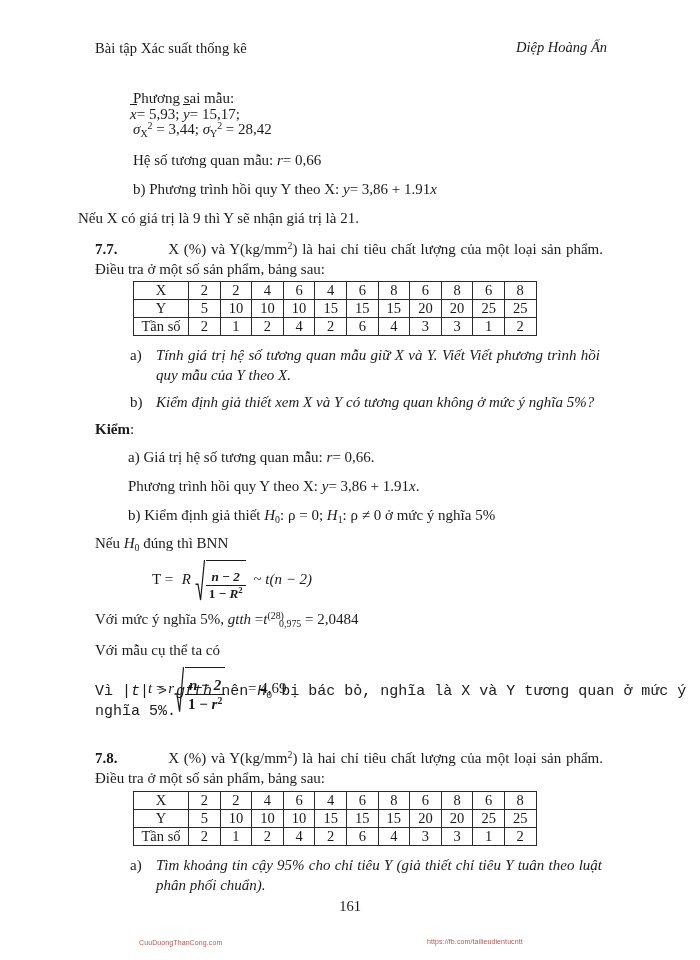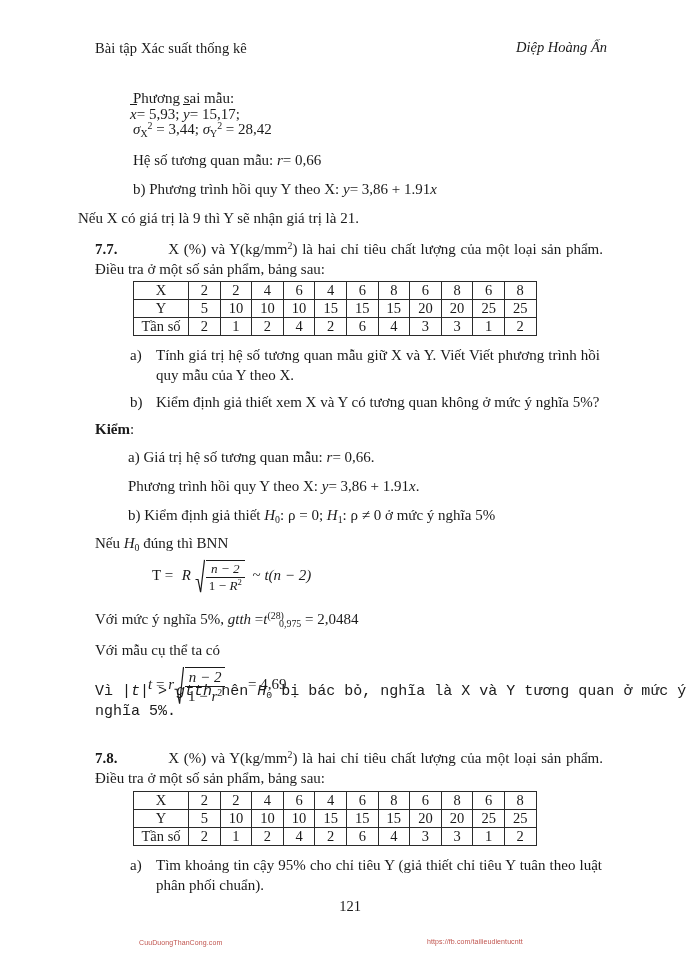--- a/index.html
+++ b/index.html
@@ -64,21 +64,21 @@
     font-size: 15px;
     line-height: 1.34;
   }
 
   
   .li {
     font-size: 15px;
     line-height: 1.36;
   }
   .li .mark { position: absolute; left: 0; }
-  .li .body { display: block; margin-left: 26px; }
+  .li .body { display: block; margin-left: 26px; font-style: italic; }
 
   
   table.data {
     position: absolute;
     border-collapse: collapse;
     font-size: 14.5px;
     table-layout: fixed;
   }
   table.data td {
     border: 1px solid #2b2b2b;
@@ -103,21 +103,22 @@
 
   .radical {
     display: inline-block;
     vertical-align: middle;
     position: relative;
     padding-left: 11px;
   }
   .radical > .bar {
     display: inline-block;
     border-top: 1.1px solid #1a1a1a;
-    padding-top: 1px;
+    padding-top: 9px;
+    font-weight: bold;
   }
   .radical > .sign {
     position: absolute;
     left: 0; top: -1px; bottom: 0;
     width: 10px;
   }
   .radical > .sign svg { display: block; height: 100%; width: 100%; }
 
   .page-num {
     left: 0; right: 0;
@@ -367,18 +368,18 @@
       <td class="val">2</td>
     </tr>
   </tbody>
     </table>
 
   <div class="abs li" style="left:130px; top:855px; width:472px;">
     <span class="mark">a)</span>
     <span class="body" style="text-align:justify;">Tìm khoảng tin cậy 95% cho chỉ tiêu Y (giả thiết chỉ tiêu Y tuân theo luật phân phối chuẩn).</span>
   </div>
 
-  <div class="abs page-num" style="top:898px;">121</div>
+  <div class="abs page-num" style="top:898px;">161</div>
 
   <div class="abs wm wm-left">CuuDuongThanCong.com</div>
   <div class="abs wm wm-right">https://fb.com/tailieudientucntt</div>
 
 </div>
 
 </body></html>

